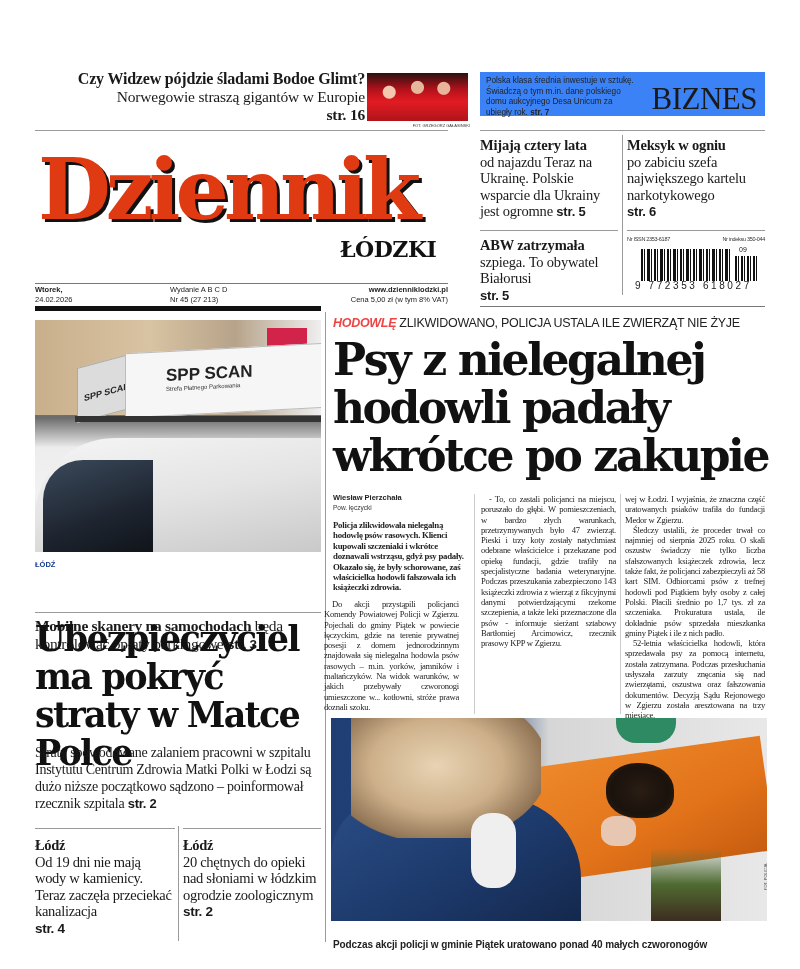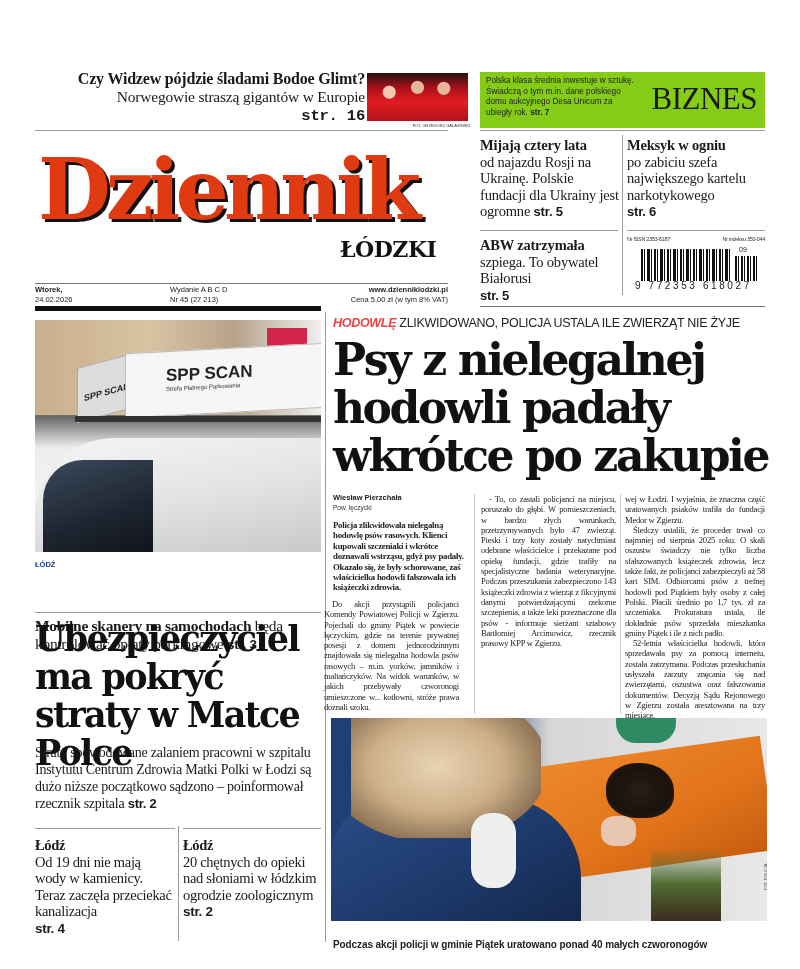--- a/index.html
+++ b/index.html
@@ -6,33 +6,33 @@
   html, body { width: 800px; height: 969px; background: #ffffff; overflow: hidden; }
   body { position: relative; font-family: "Liberation Serif", serif; color: #1a1a1a; }
   .abs { position: absolute; }
   .hr { position: absolute; height: 1px; background: #9a9a9a; }
   .vr { position: absolute; width: 1px; background: #9a9a9a; }
 
   
   #teaser-sport { left: 60px; top: 70px; width: 305px; text-align: right; }
   #teaser-sport .t1 { font-size: 16px; font-weight: 700; line-height: 18px; letter-spacing: -0.2px; }
   #teaser-sport .t2 { font-size: 15.5px; line-height: 18px; letter-spacing: -0.2px; }
-  #teaser-sport .t2 b { font-family: Liberation Mono, monospace; font-weight: 700; margin-left: 46px; }
+  #teaser-sport .t2 b { font-family: Liberation Serif, serif; font-weight: 700; margin-left: 46px; }
 
   #sport-photo { left: 367px; top: 73px; width: 101px; height: 48px;
     background:
       radial-gradient(circle at 22% 40%, #f4c7b0 0 6px, transparent 7px),
       radial-gradient(circle at 50% 30%, #e7b79c 0 6px, transparent 7px),
       radial-gradient(circle at 76% 32%, #eab49b 0 6px, transparent 7px),
       linear-gradient(180deg, #2b1010 0%, #b5121b 35%, #e21b22 60%, #b0141b 100%);
   }
   #sport-photo-credit { left: 390px; top: 123px; width: 80px; font-size: 4px; text-align: right; color: #333; font-family: "Liberation Sans", sans-serif; }
 
   
-  #biznes { left: 480px; top: 72px; width: 285px; height: 56px; background: #84cc16; }
+  #biznes { left: 480px; top: 72px; width: 285px; height: 44px; background: #3b82f6; }
   #biznes .txt { position: absolute; left: 6px; top: 4px; width: 150px; font-family: "Liberation Sans", sans-serif; font-size: 8.2px; line-height: 10.5px; color: #222; }
   #biznes .txt b { font-weight: 700; }
   #biznes .brand { position: absolute; right: 8px; top: 9px; font-family: "Liberation Serif", serif; font-size: 31px; letter-spacing: -0.5px; color: #1a1a1a; }
 
   
   #logo { left: 38px; top: 148px; font-family: "DejaVu Serif", serif; font-weight: 700; font-size: 84px; color: #e03a12; letter-spacing: -5px; line-height: 84px;
     text-shadow: 3px 3px 0 #111; }
   #logo-sub { left: 340px; top: 236px; font-family: "DejaVu Serif", serif; font-weight: 700; font-size: 22px; color: #111; letter-spacing: -0.5px; }
 
   
@@ -146,21 +146,21 @@
 <div id="edition" class="abs">
   <div class="c1"><b>Wtorek,</b><br><span>24.02.2026</span></div>
   <div class="c2"><span>Wydanie  A  B  C  D</span><br><span>Nr 45 (27 213)</span></div>
   <div class="c3"><b>www.dzienniklodzki.pl</b><br><span>Cena 5,00 zł (w tym 8% VAT)</span></div>
 </div>
 <div id="black-bar" class="abs"></div>
 
 <div class="vr" style="left:622px; top:135px; height:160px;"></div>
 <div id="teaser-ukraine" class="abs teaser">
   <span class="h">Mijają cztery lata</span><br>
-  <span>od najazdu Rosji na Ukrainę. Polskie fundacji dla Ukrainy jest ogromne</span> <span class="pg">str. 5</span>
+  <span>od najazdu Teraz na Ukrainę. Polskie wsparcie dla Ukrainy jest ogromne</span> <span class="pg">str. 5</span>
 </div>
 <div id="teaser-mexico" class="abs teaser">
   <span class="h">Meksyk w ogniu</span><br>
   <span>po zabiciu szefa największego kartelu narkotykowego</span><br><span class="pg">str. 6</span>
 </div>
 <div class="hr" style="left:480px; top:230px; width:138px;"></div>
 <div class="hr" style="left:627px; top:230px; width:138px;"></div>
 <div id="teaser-abw" class="abs teaser">
   <span class="h">ABW zatrzymała</span><br>
   <span>szpiega. To obywatel Białorusi</span><br><span class="pg">str. 5</span>

